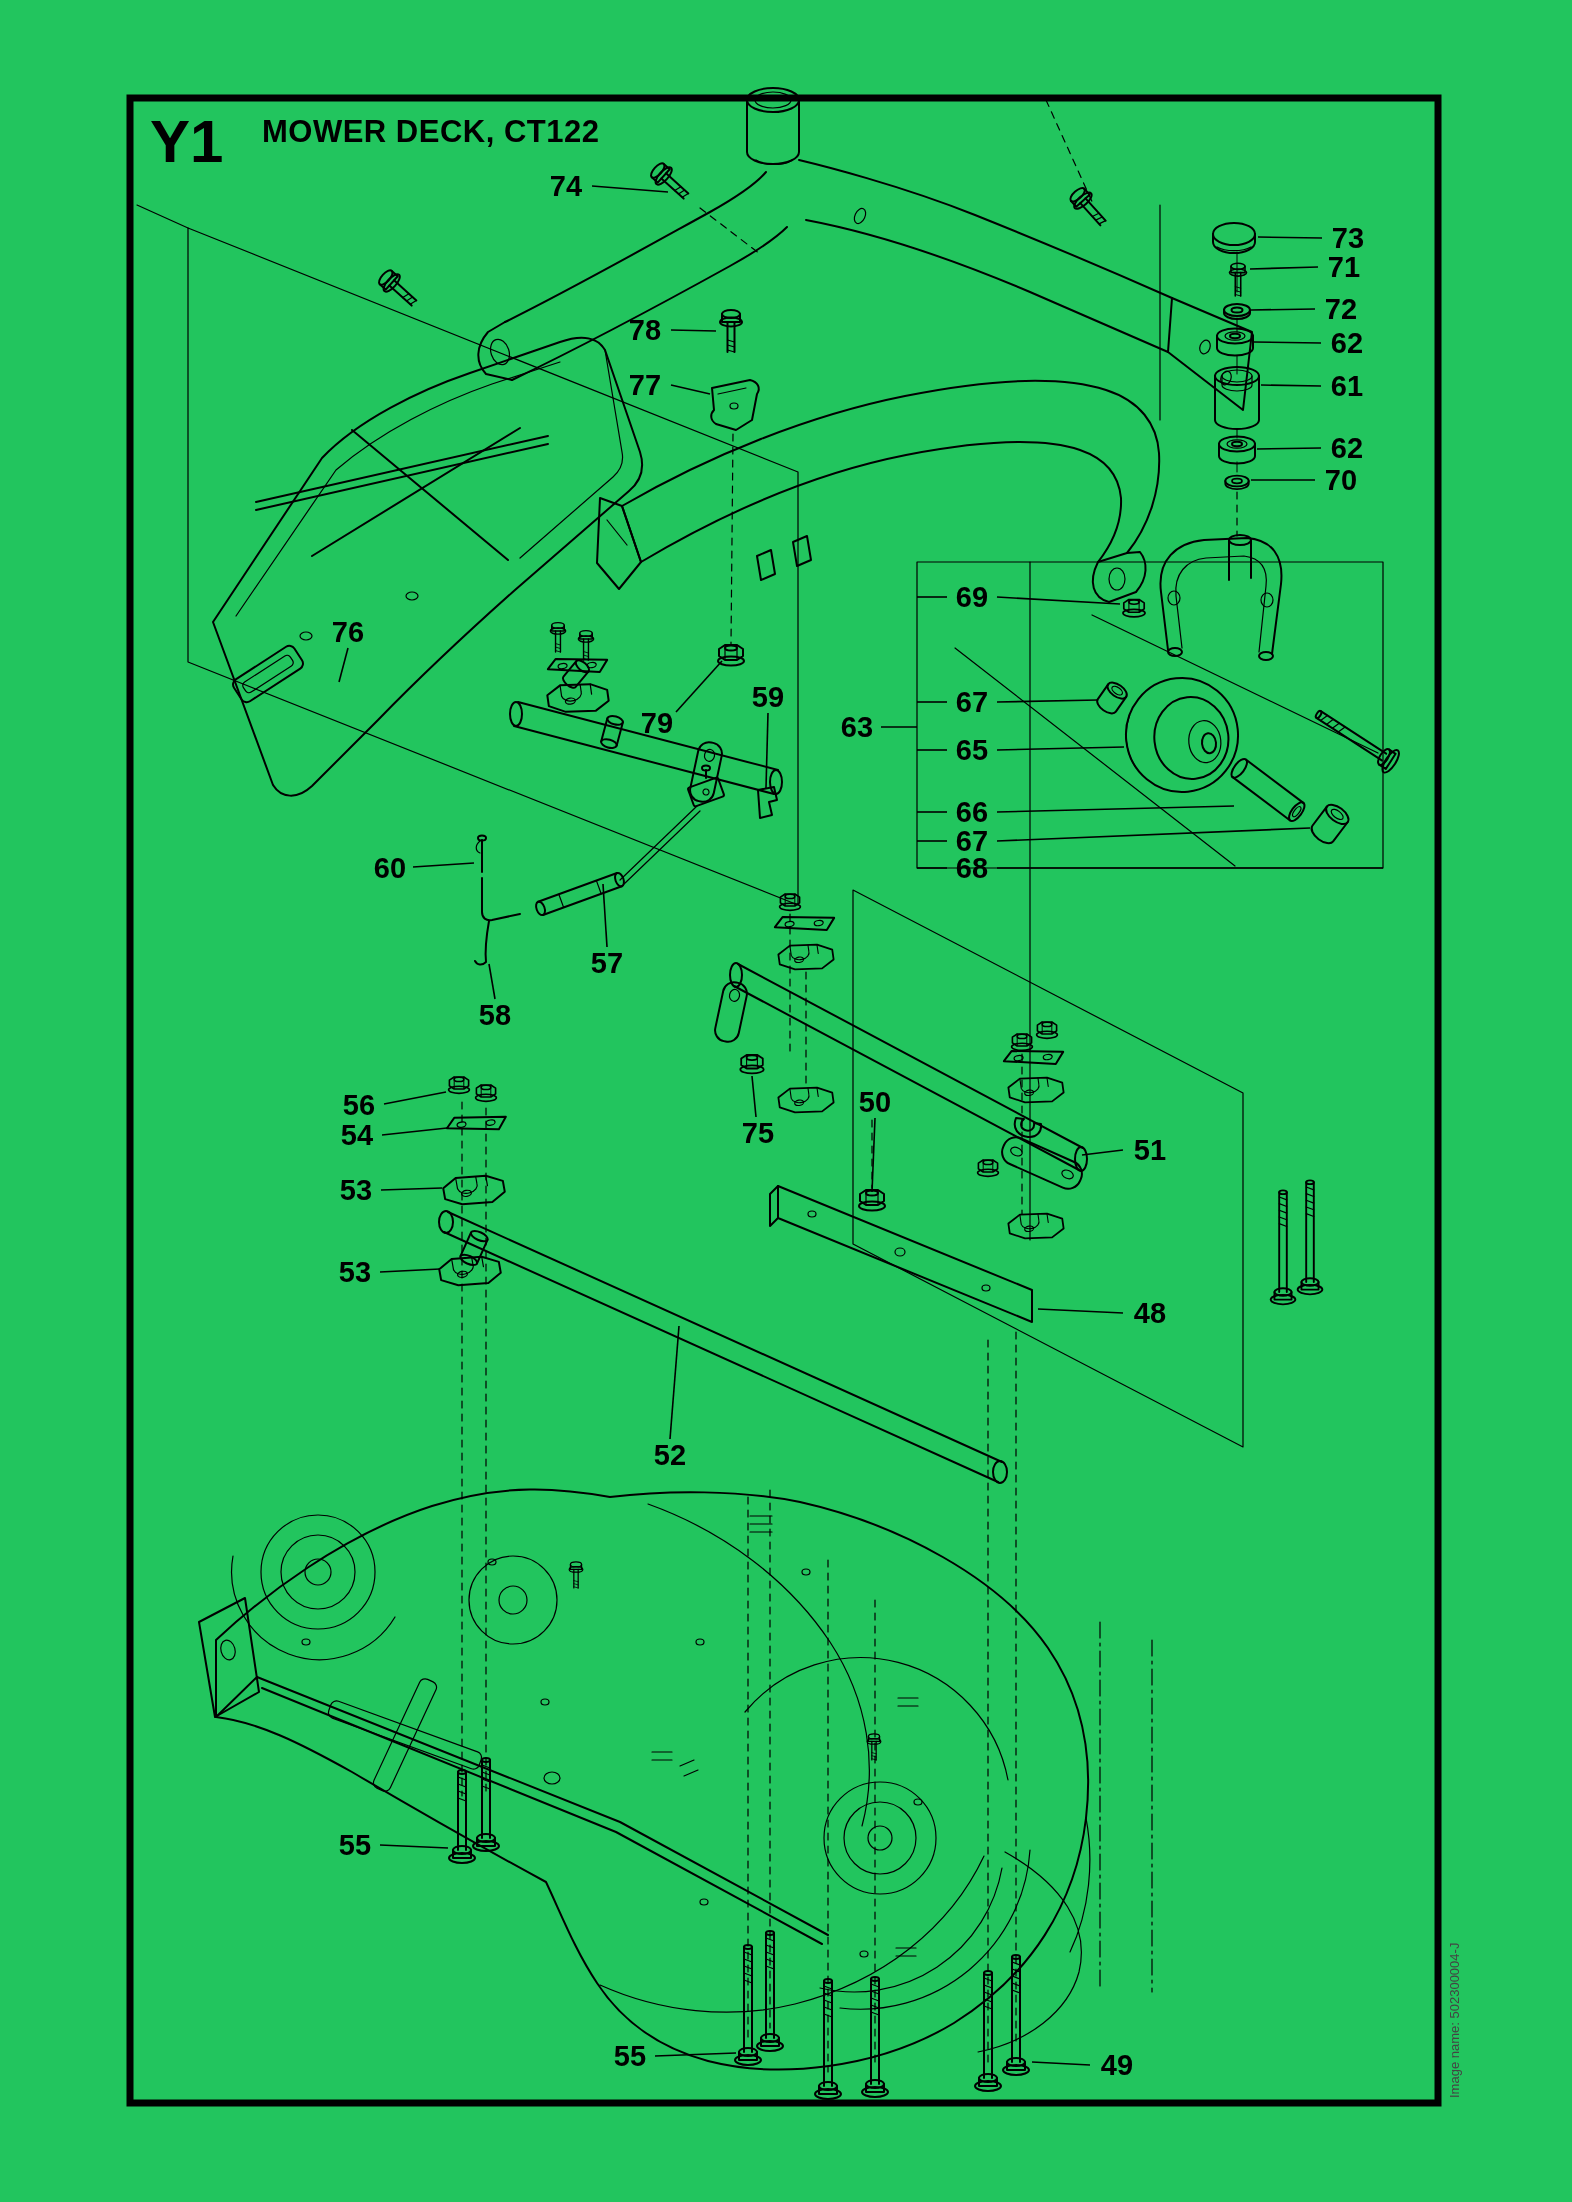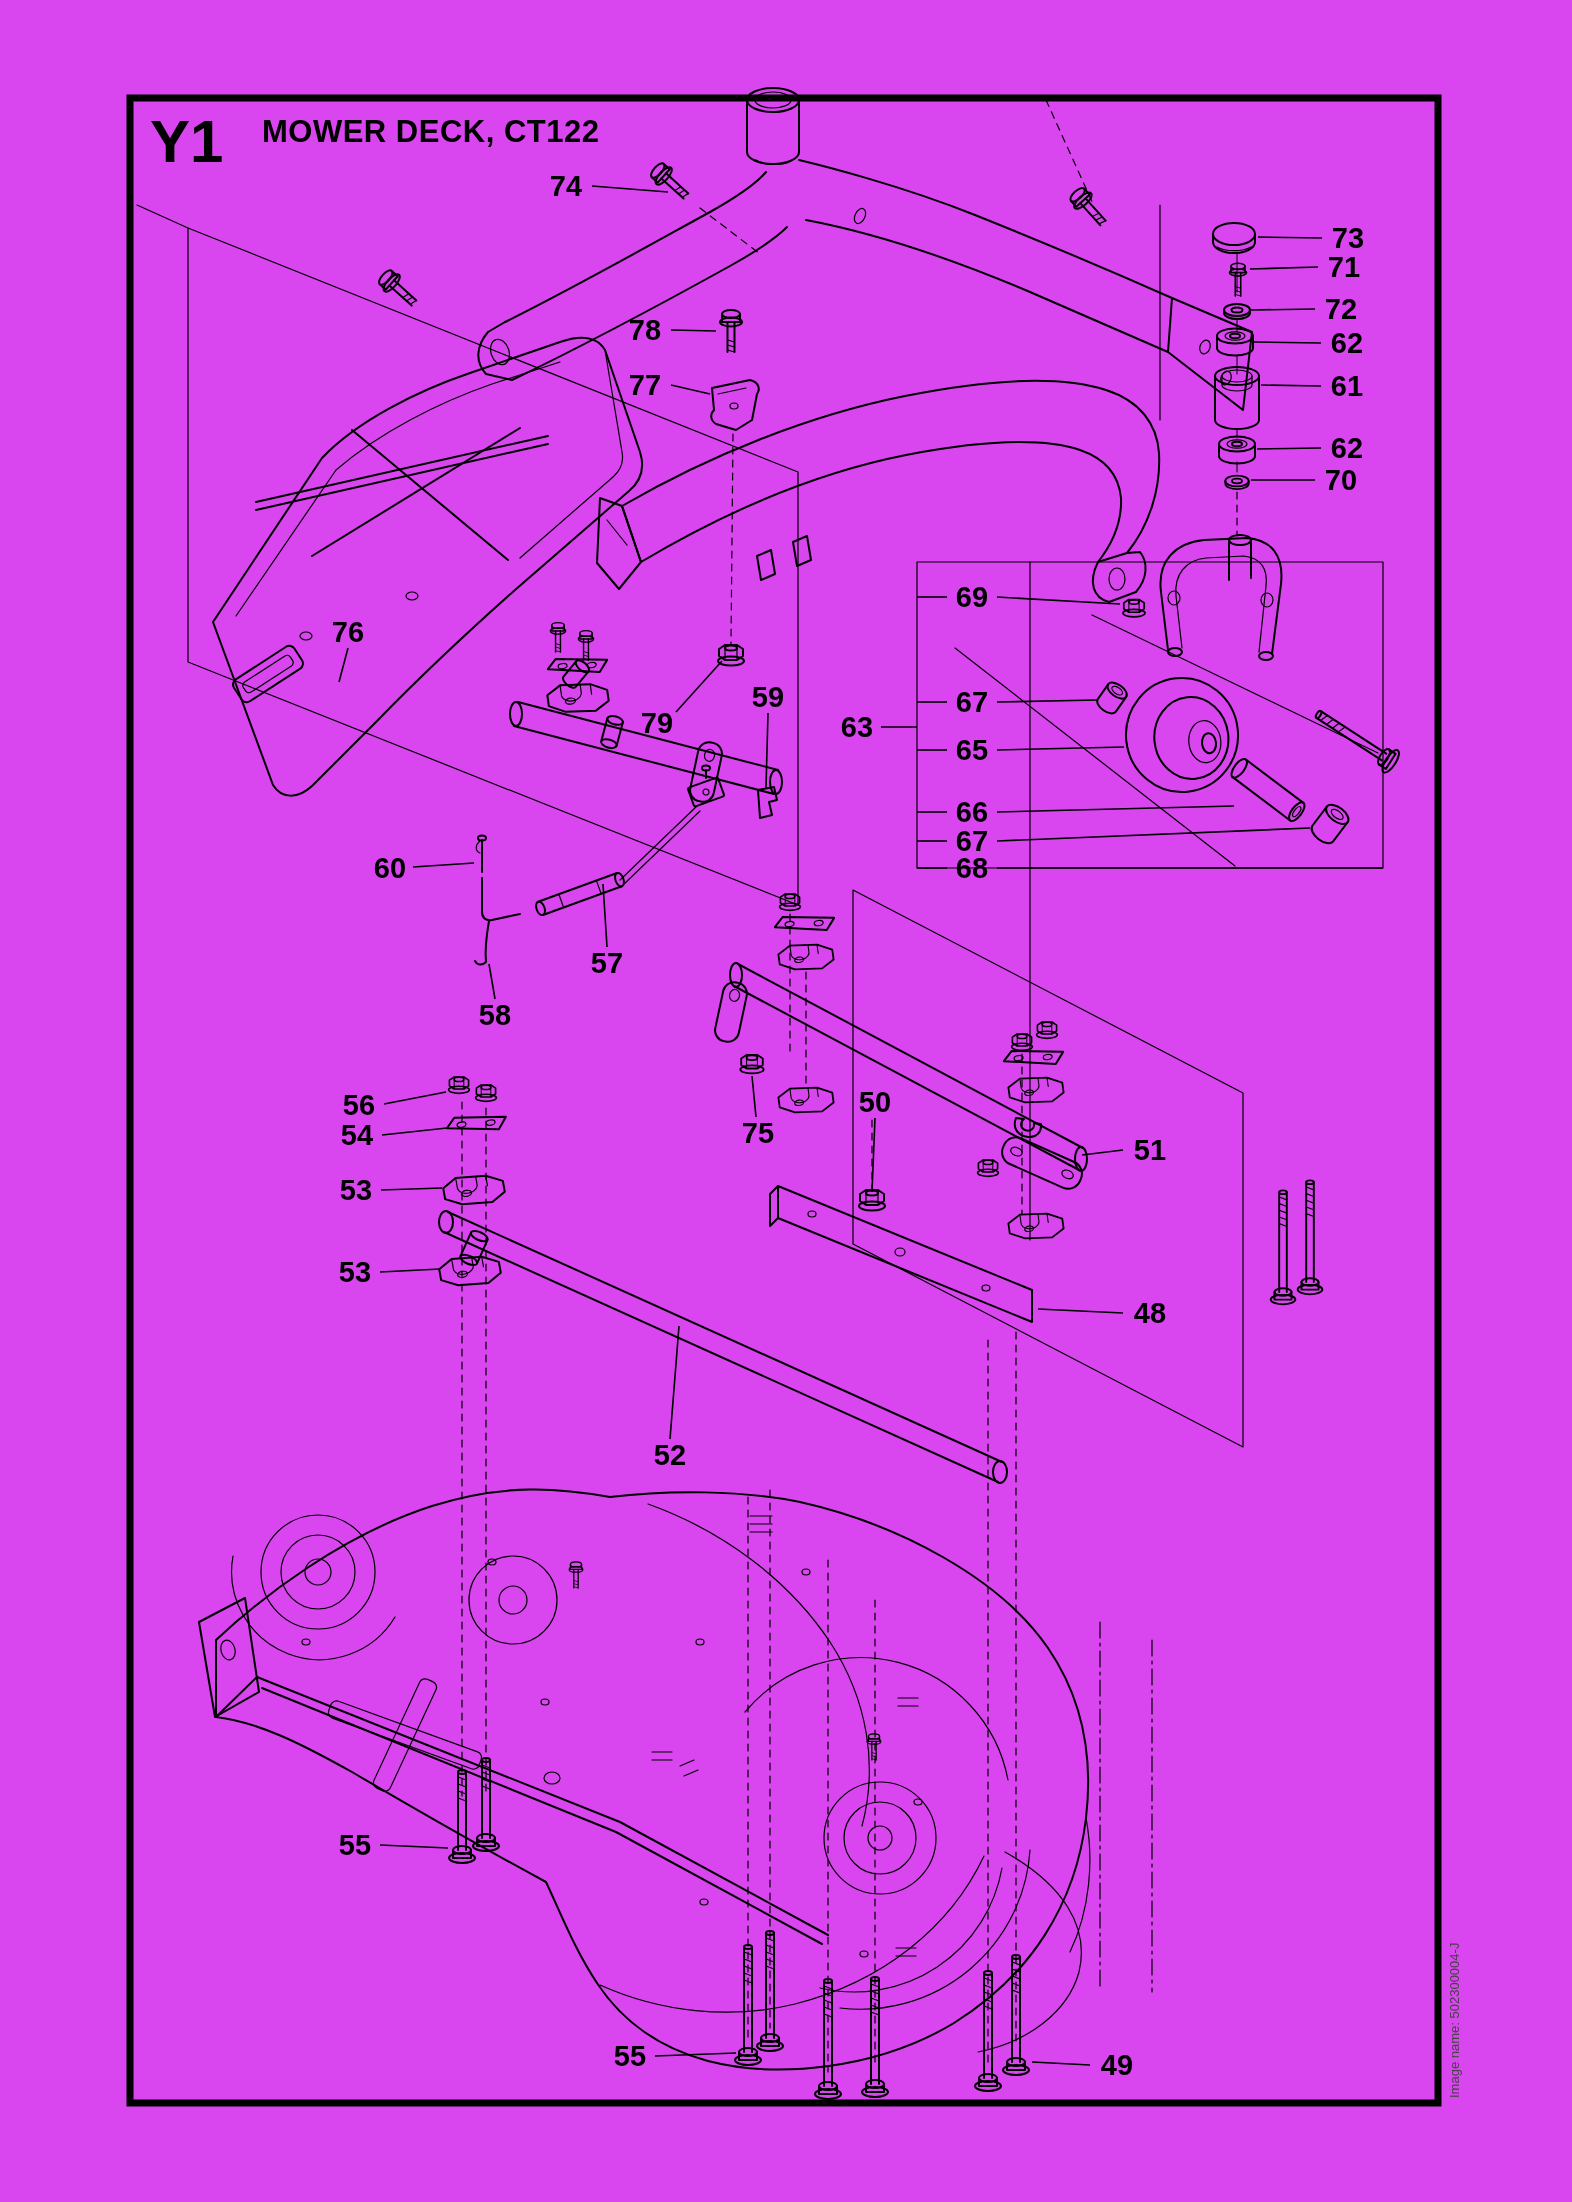--- a/index.html
+++ b/index.html
@@ -1,16 +1,16 @@
 <!DOCTYPE html>
 <html><head>
 <meta charset="utf-8">
 <style>
   html,body{margin:0;padding:0;background:#e8e8e8;font-family:"Liberation Sans",sans-serif;}
-  .page{position:relative;width:1572px;height:2202px;background:#d946ef;margin:0 auto;overflow:hidden;}
+  .page{position:relative;width:1572px;height:2202px;background:#22c55e;margin:0 auto;overflow:hidden;}
   svg{position:absolute;left:0;top:0;}
   .part{fill:none;stroke:#000;stroke-width:2;stroke-linejoin:round;stroke-linecap:round;}
   .thin{stroke-width:1.2;}
   .xthin{stroke-width:1;}
   .dash{stroke-dasharray:7 6;stroke-width:1.2;}
   .dashdot{stroke-dasharray:16 5 3 5;stroke-width:1.2;}
   .leader{stroke:#000;stroke-width:1.6;fill:none;}
   .callout{font:bold 29px "Liberation Sans",sans-serif;fill:#000;text-anchor:middle;dominant-baseline:central;}
   .code-title{font:bold 60px "Liberation Sans",sans-serif;fill:#000;}
   .doc-title{font:bold 31px "Liberation Sans",sans-serif;fill:#000;letter-spacing:0.5px;}

